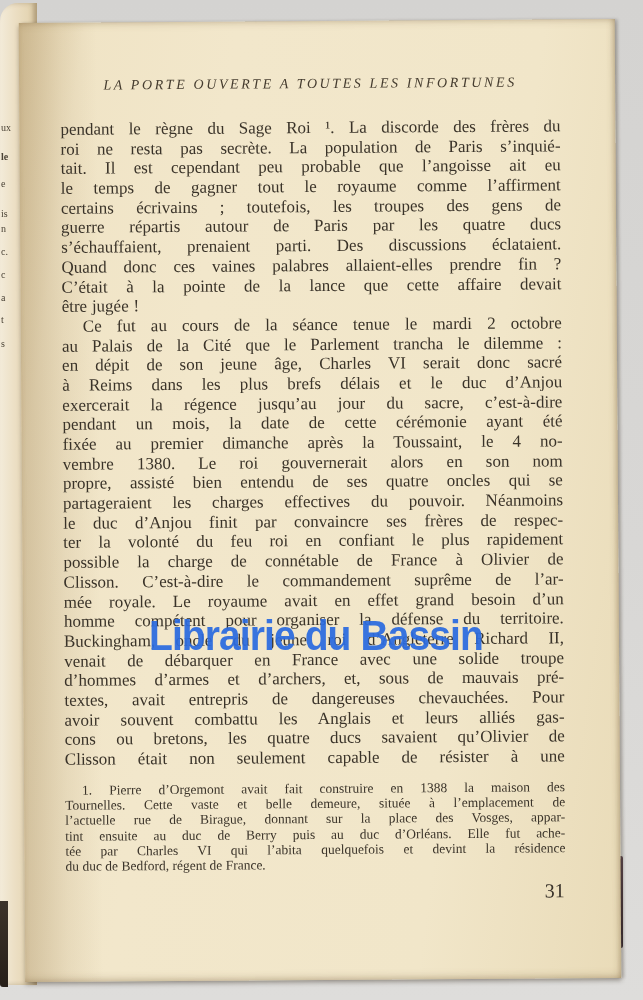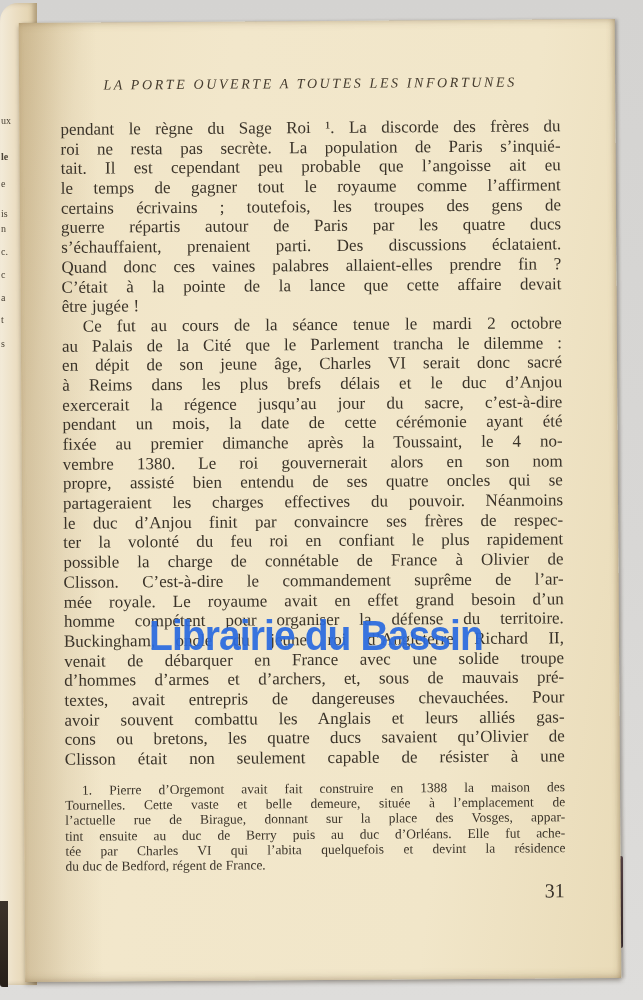--- a/index.html
+++ b/index.html
@@ -105,21 +105,21 @@
     opacity:.93;z-index:10;
   }
 </style>
 </head>
 <body>
 
 <div class="scene">
 
   <div class="page-stack">
     <div>
-        <span class="edge-frag" style="top: 113px;">ux</span>
+        <span class="edge-frag" style="top: 120px;">ux</span>
         <span class="edge-frag" style="top: 149px; font-weight: bold;">le</span>
         <span class="edge-frag" style="top: 176px;">e</span>
         <span class="edge-frag" style="top: 206px;">is</span>
         <span class="edge-frag" style="top: 221px;">n</span>
         <span class="edge-frag" style="top: 244px;">c.</span>
         <span class="edge-frag" style="top: 267px;">c</span>
         <span class="edge-frag" style="top: 290px;">a</span>
         <span class="edge-frag" style="top: 312px;">t</span>
         <span class="edge-frag" style="top: 336px;">s</span>
       </div>

